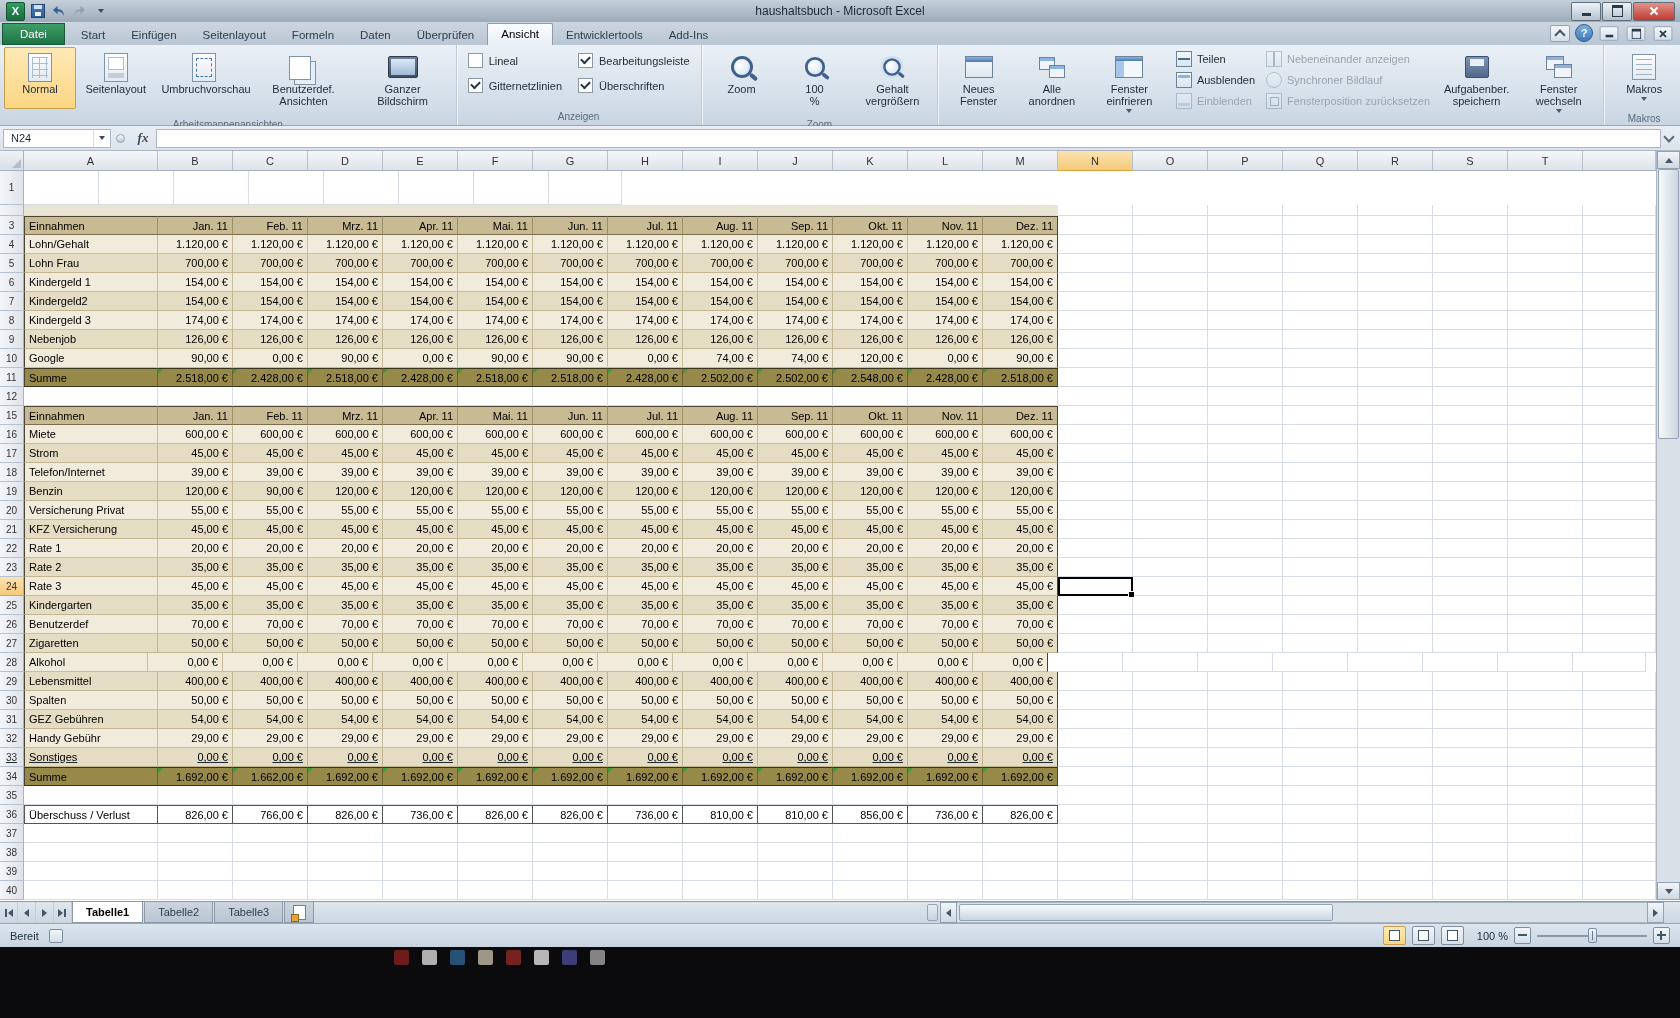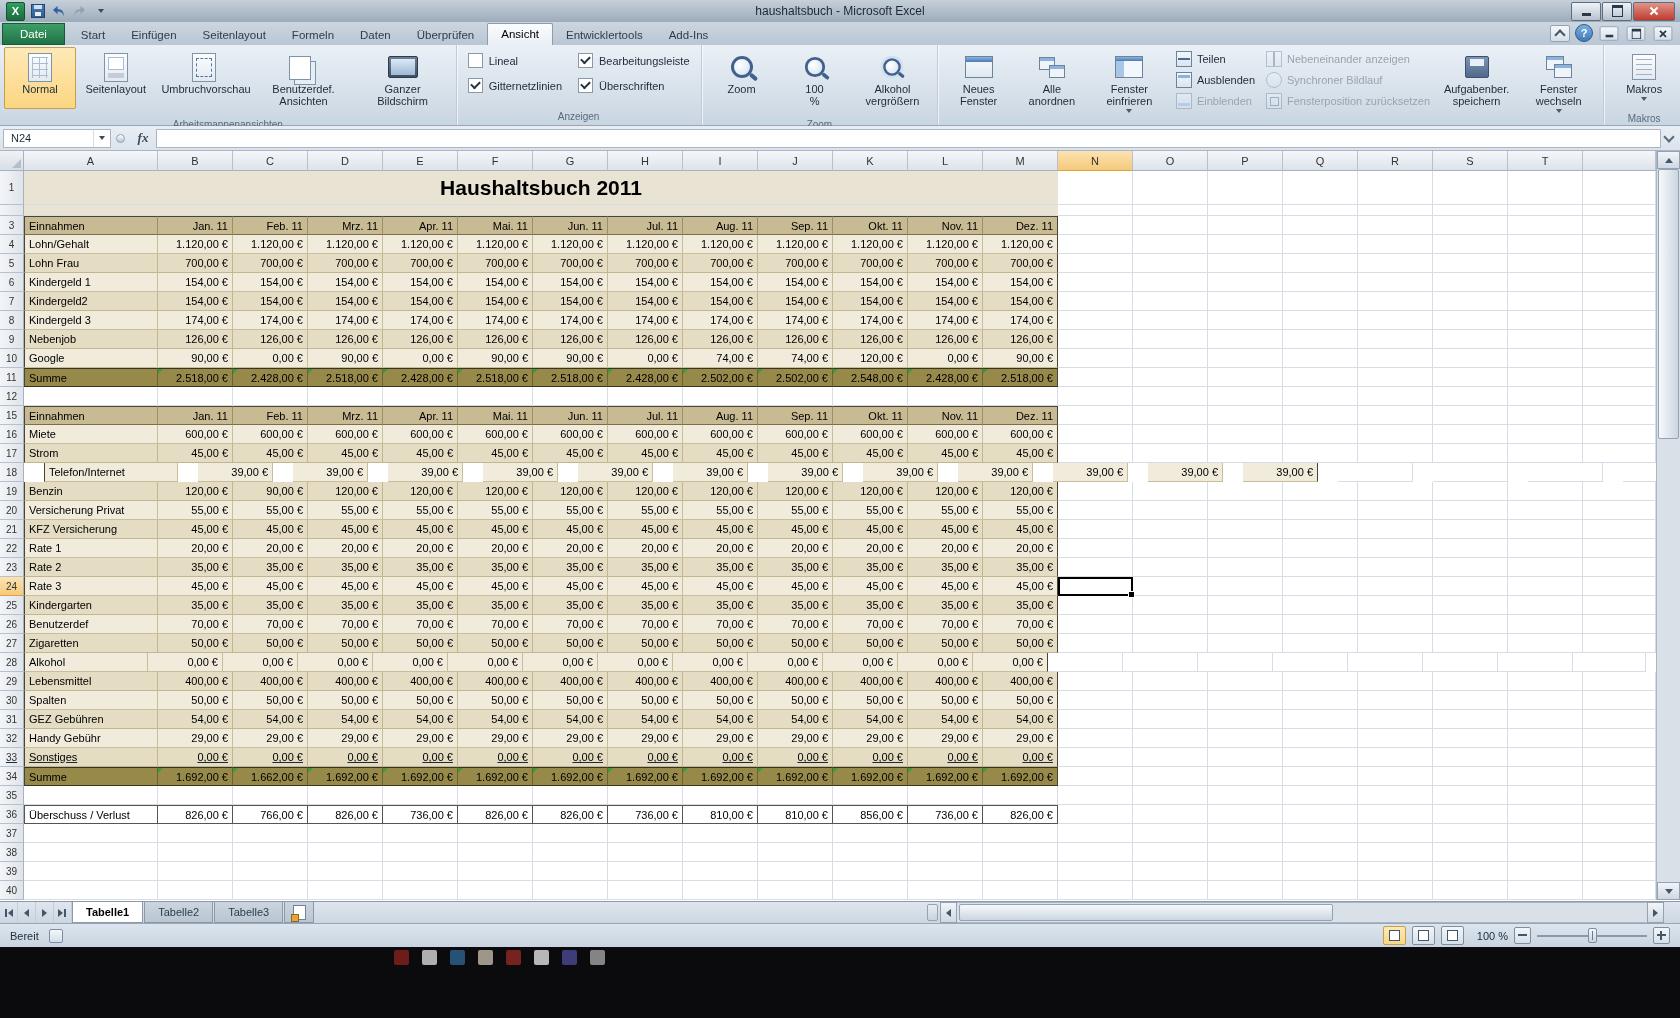--- a/index.html
+++ b/index.html
@@ -364,21 +364,21 @@
         <div class="bigbtn">
           <span class="bicon">
             <span class="ic-mag mid"></span>
           </span>
           <span class="blabel narrow">100 %</span>
         </div>
         <div class="bigbtn">
           <span class="bicon">
             <span class="ic-mag sel"></span>
           </span>
-          <span class="blabel">Alkohol vergrößern</span>
+          <span class="blabel">Gehalt vergrößern</span>
         </div>
       </div>
     <div class="rg-label">Zoom</div>
   </div>
   <div class="rgroup">
     <div class="rg-body">
         <div class="bigbtn">
           <span class="bicon">
             <span class="ic-win"></span>
           </span>
@@ -491,21 +491,20 @@
         <div class="ch" style="width: 75px;">O</div>
         <div class="ch" style="width: 75px;">P</div>
         <div class="ch" style="width: 75px;">Q</div>
         <div class="ch" style="width: 75px;">R</div>
         <div class="ch" style="width: 75px;">S</div>
         <div class="ch" style="width: 75px;">T</div>
         <div class="ch" style="width: 73px;"></div>
       </div>
       <div class="grow" style="height: 34px;">
         <div class="rh">1</div>
-        <div class="cell c-title" style="width: 1034px;">Haushaltsbuch 2011</div>
         <div class="cell" style="width: 75px;"></div>
         <div class="cell" style="width: 75px;"></div>
         <div class="cell" style="width: 75px;"></div>
         <div class="cell" style="width: 75px;"></div>
         <div class="cell" style="width: 75px;"></div>
         <div class="cell" style="width: 75px;"></div>
         <div class="cell" style="width: 75px;"></div>
         <div class="cell" style="width: 73px;"></div>
       </div>
       <div class="grow" style="height: 11px;">
@@ -825,21 +824,21 @@
         <div class="cell c-data1 c-v edge-r" style="width: 75px;">45,00 €</div>
         <div class="cell" style="width: 75px;"></div>
         <div class="cell" style="width: 75px;"></div>
         <div class="cell" style="width: 75px;"></div>
         <div class="cell" style="width: 75px;"></div>
         <div class="cell" style="width: 75px;"></div>
         <div class="cell" style="width: 75px;"></div>
         <div class="cell" style="width: 75px;"></div>
         <div class="cell" style="width: 73px;"></div>
       </div>
-      <div class="grow" style="height: 19px; gap: 20px;">
+      <div class="grow" style="height: 19px;">
         <div class="rh">18</div>
         <div class="cell c-data0 c-a edge-l" style="width: 134px;">Telefon/Internet</div>
         <div class="cell c-data0 c-v" style="width: 75px;">39,00 €</div>
         <div class="cell c-data0 c-v" style="width: 75px;">39,00 €</div>
         <div class="cell c-data0 c-v" style="width: 75px;">39,00 €</div>
         <div class="cell c-data0 c-v" style="width: 75px;">39,00 €</div>
         <div class="cell c-data0 c-v" style="width: 75px;">39,00 €</div>
         <div class="cell c-data0 c-v" style="width: 75px;">39,00 €</div>
         <div class="cell c-data0 c-v" style="width: 75px;">39,00 €</div>
         <div class="cell c-data0 c-v" style="width: 75px;">39,00 €</div>

